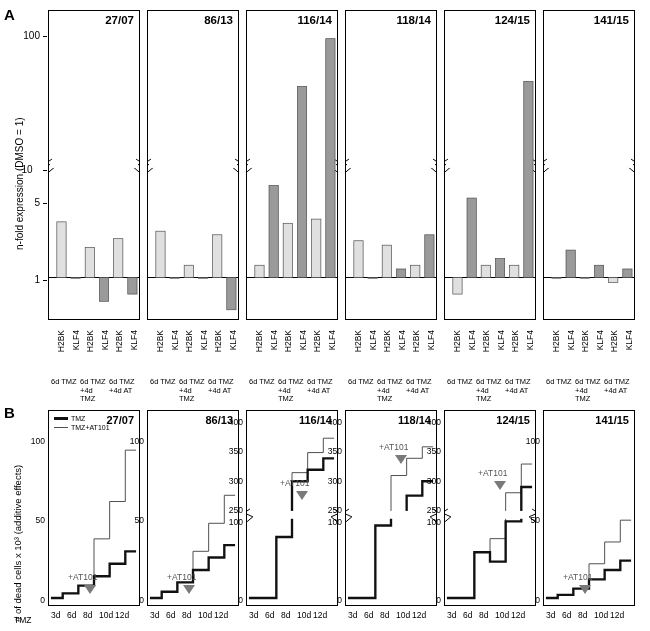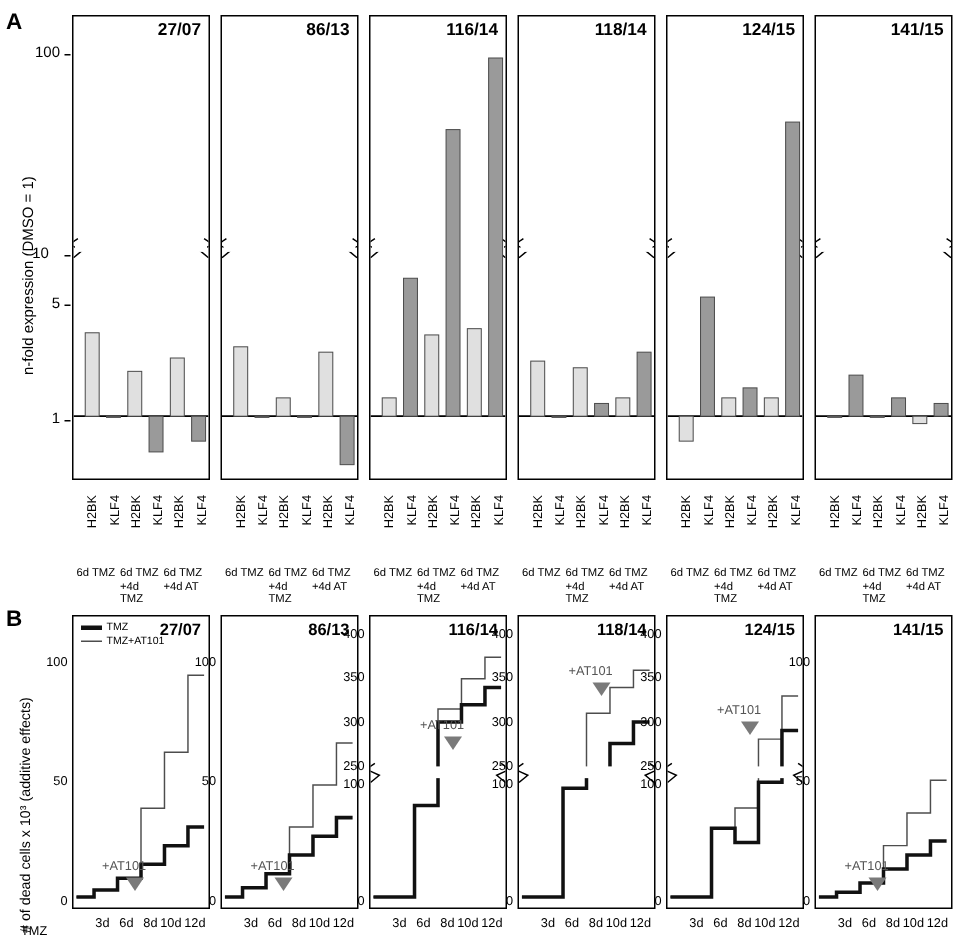--- a/index.html
+++ b/index.html
@@ -18,21 +18,21 @@
   .ytickline{position:absolute;background:#000;height:1px;width:4px;}
   .barlabel{position:absolute;font-size:8.5px;writing-mode:vertical-rl;transform:rotate(180deg);white-space:nowrap;line-height:9px;letter-spacing:0px;}
   .grouplab{position:absolute;font-size:7.5px;text-align:left;line-height:8.5px;}
   .axisbreak{position:absolute;font-size:12px;}
 
   
   #panelB{position:absolute;left:48px;top:410px;width:594px;height:215px;}
   .bplot{position:absolute;top:0;height:196px;border:1px solid #000;background:#fff;box-sizing:border-box;}
   .btitle{position:absolute;top:3px;right:5px;font-size:11px;font-weight:bold;}
   .bytick{position:absolute;font-size:8.5px;text-align:right;width:24px;}
-  .xtick{position:absolute;font-size:8.5px;text-align:right;}
+  .xtick{position:absolute;font-size:8.5px;text-align:left;}
   .annot{position:absolute;font-size:8.5px;color:#555;}
   .ylabelB{position:absolute;transform:rotate(-90deg);transform-origin:0 0;font-size:9.5px;white-space:nowrap;}
   .tmzlab{position:absolute;font-size:8.5px;}
 </style>
 </head>
 <body>
 
 <div class="panel-letter" id="letter-a">A</div>
 <div class="panel-letter" id="letter-b">B</div>
 

